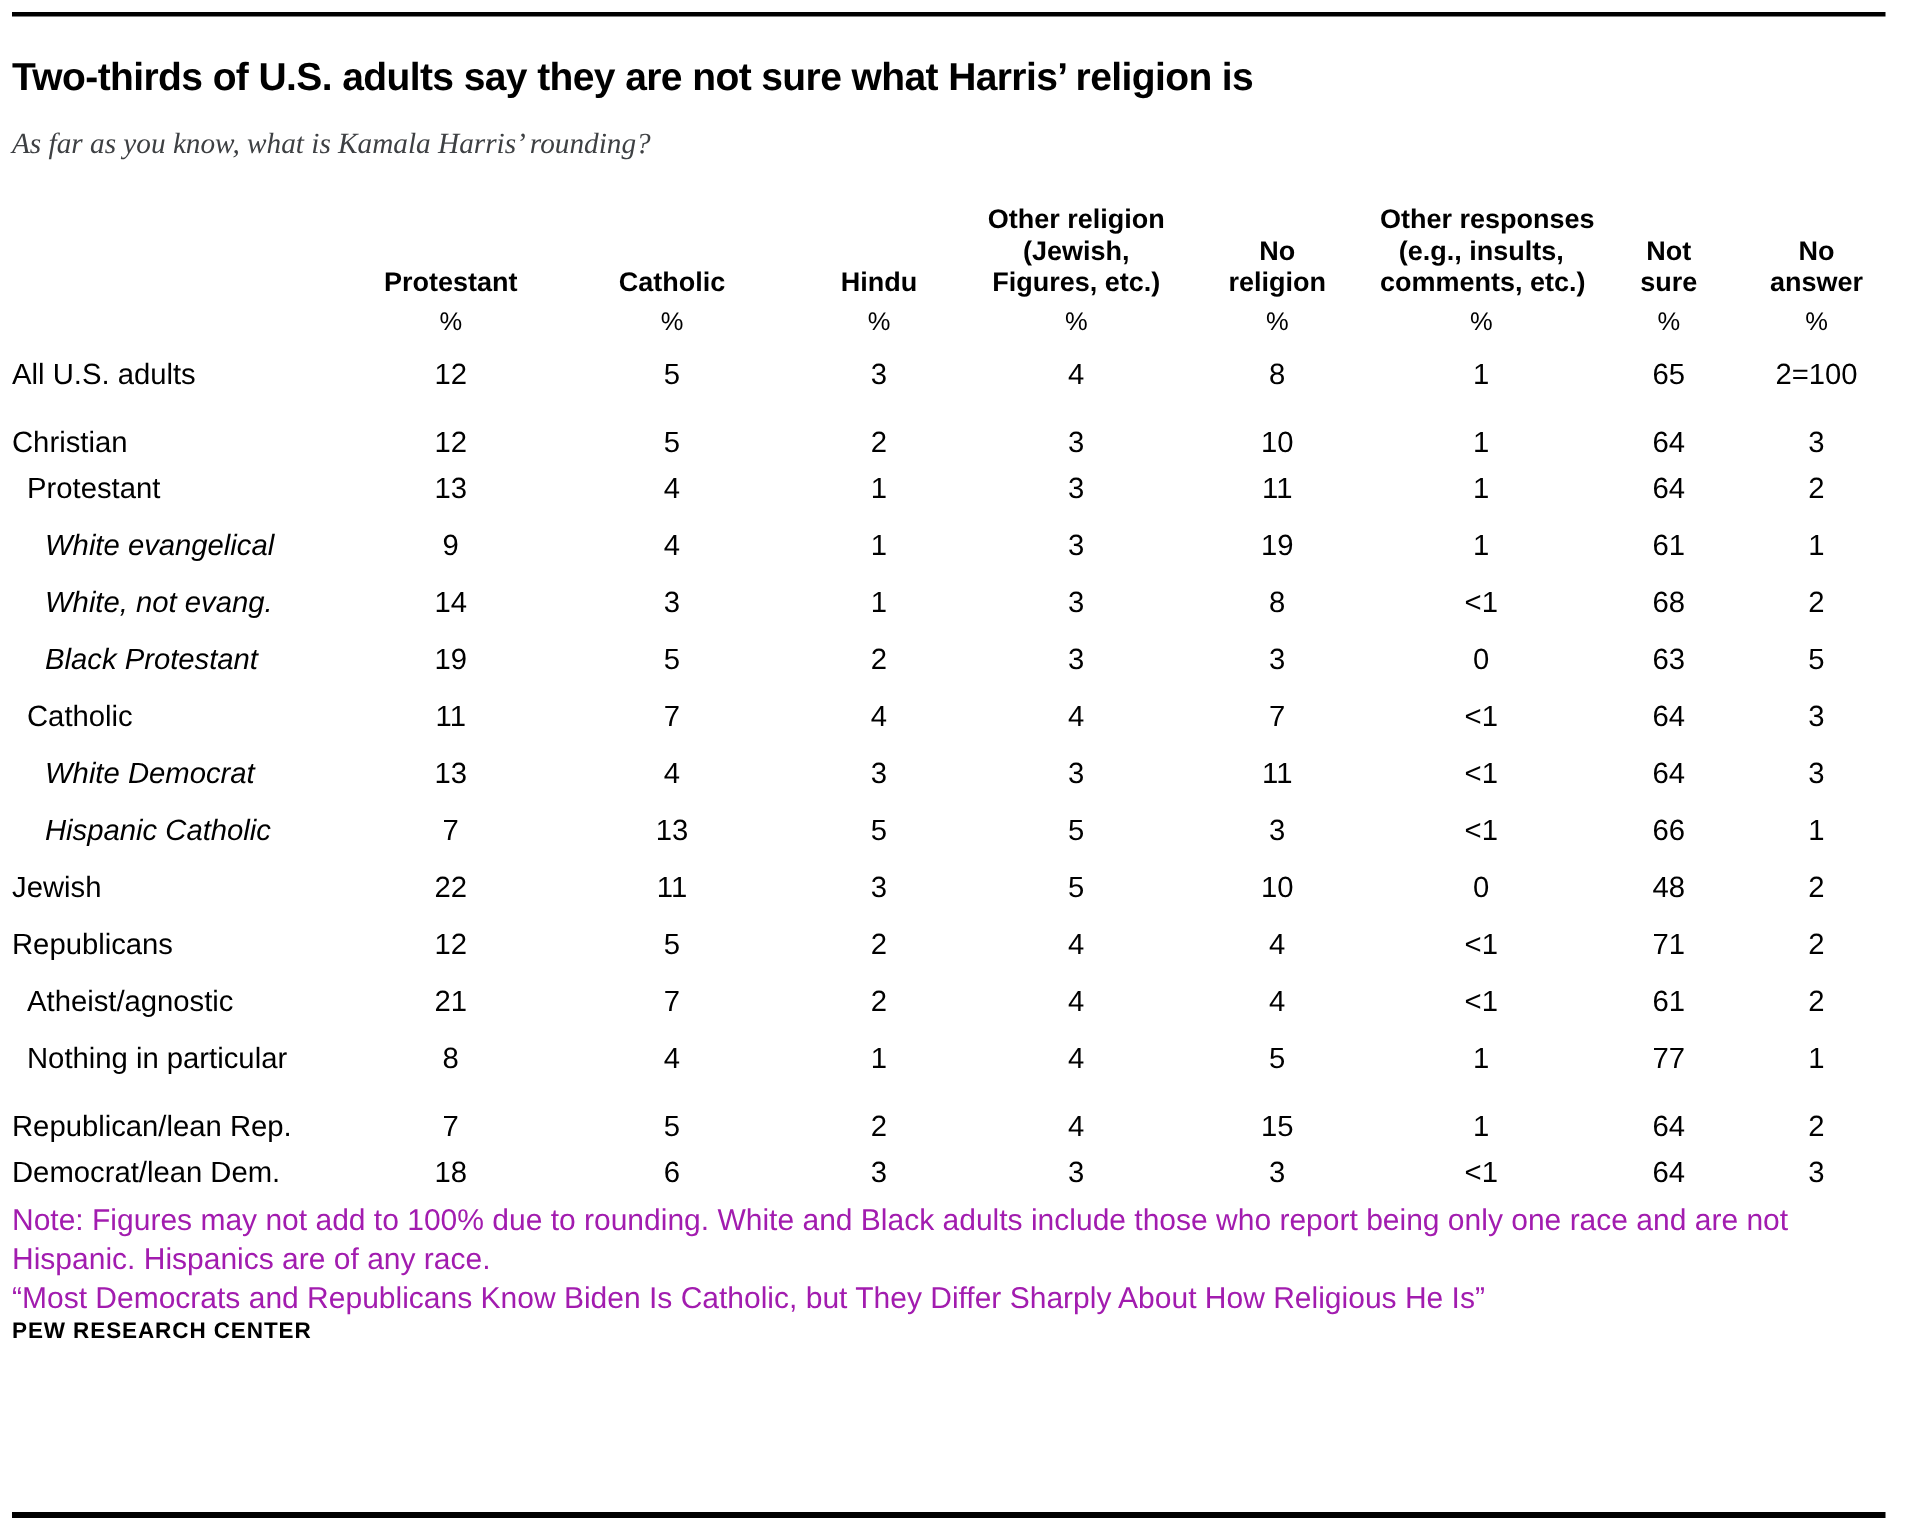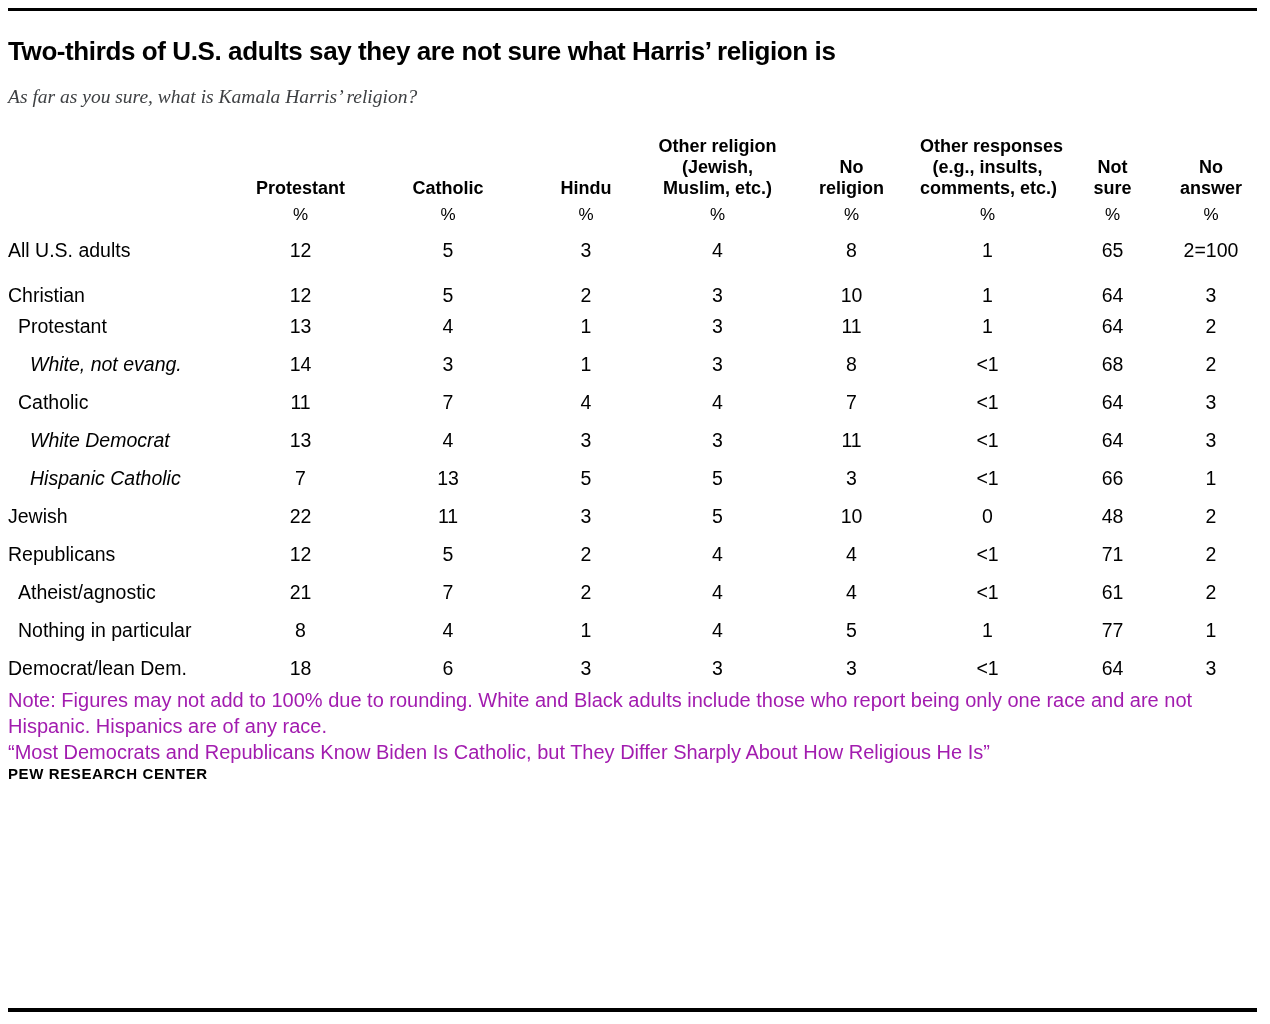--- a/index.html
+++ b/index.html
@@ -51,21 +51,21 @@
   .brand { margin-top:0; font-size:15px; font-weight:bold; letter-spacing:0.6px; color:#000; }
 </style>
 </head>
 <body>
 
 <div class="page">
   <div class="rule rule-top"></div>
 
   <div class="content">
     <h1 class="title">Two-thirds of U.S. adults say they are not sure what Harris’ religion is</h1>
-    <p class="subtitle">As far as you sure, what is Kamala Harris’ religion?</p>
+    <p class="subtitle">As far as you know, what is Kamala Harris’ rounding?</p>
 
     <table>
       <colgroup>
         <col style="width:217px">
           <col style="width:151px">
           <col style="width:144px">
         <col style="width:132px">
           <col style="width:131px">
           <col style="width:137px">
         <col style="width:135px">
@@ -73,21 +73,21 @@
           <col style="width:82px">
       </colgroup>
       <thead>
         <tr>
           <th></th>
           <th>Protestant</th>
           <th>Catholic</th>
           <th>Hindu</th>
           <th>Other religion
 (Jewish,
-Muslim, etc.)</th>
+Figures, etc.)</th>
           <th>No
 religion</th>
           <th>Other responses
 (e.g., insults,
 comments, etc.)</th>
           <th>Not
 sure</th>
           <th>No
 answer</th>
         </tr>
@@ -131,29 +131,51 @@
             <td>13</td>
             <td>4</td>
             <td>1</td>
             <td>3</td>
             <td>11</td>
             <td>1</td>
             <td>64</td>
             <td>2</td>
           </tr>
           <tr>
+            <td class="row-label indent-2 em">White evangelical</td>
+            <td>9</td>
+            <td>4</td>
+            <td>1</td>
+            <td>3</td>
+            <td>19</td>
+            <td>1</td>
+            <td>61</td>
+            <td>1</td>
+          </tr>
+          <tr>
             <td class="row-label indent-2 em">White, not evang.</td>
             <td>14</td>
             <td>3</td>
             <td>1</td>
             <td>3</td>
             <td>8</td>
             <td>&lt;1</td>
             <td>68</td>
             <td>2</td>
+          </tr>
+          <tr>
+            <td class="row-label indent-2 em">Black Protestant</td>
+            <td>19</td>
+            <td>5</td>
+            <td>2</td>
+            <td>3</td>
+            <td>3</td>
+            <td>0</td>
+            <td>63</td>
+            <td>5</td>
           </tr>
           <tr>
             <td class="row-label indent-1">Catholic</td>
             <td>11</td>
             <td>7</td>
             <td>4</td>
             <td>4</td>
             <td>7</td>
             <td>&lt;1</td>
             <td>64</td>
@@ -217,20 +239,31 @@
           <tr>
             <td class="row-label indent-1">Nothing in particular</td>
             <td>8</td>
             <td>4</td>
             <td>1</td>
             <td>4</td>
             <td>5</td>
             <td>1</td>
             <td>77</td>
             <td>1</td>
+          </tr>
+          <tr class="group-start">
+            <td class="row-label indent-0">Republican/lean Rep.</td>
+            <td>7</td>
+            <td>5</td>
+            <td>2</td>
+            <td>4</td>
+            <td>15</td>
+            <td>1</td>
+            <td>64</td>
+            <td>2</td>
           </tr>
           <tr>
             <td class="row-label indent-0">Democrat/lean Dem.</td>
             <td>18</td>
             <td>6</td>
             <td>3</td>
             <td>3</td>
             <td>3</td>
             <td>&lt;1</td>
             <td>64</td>

